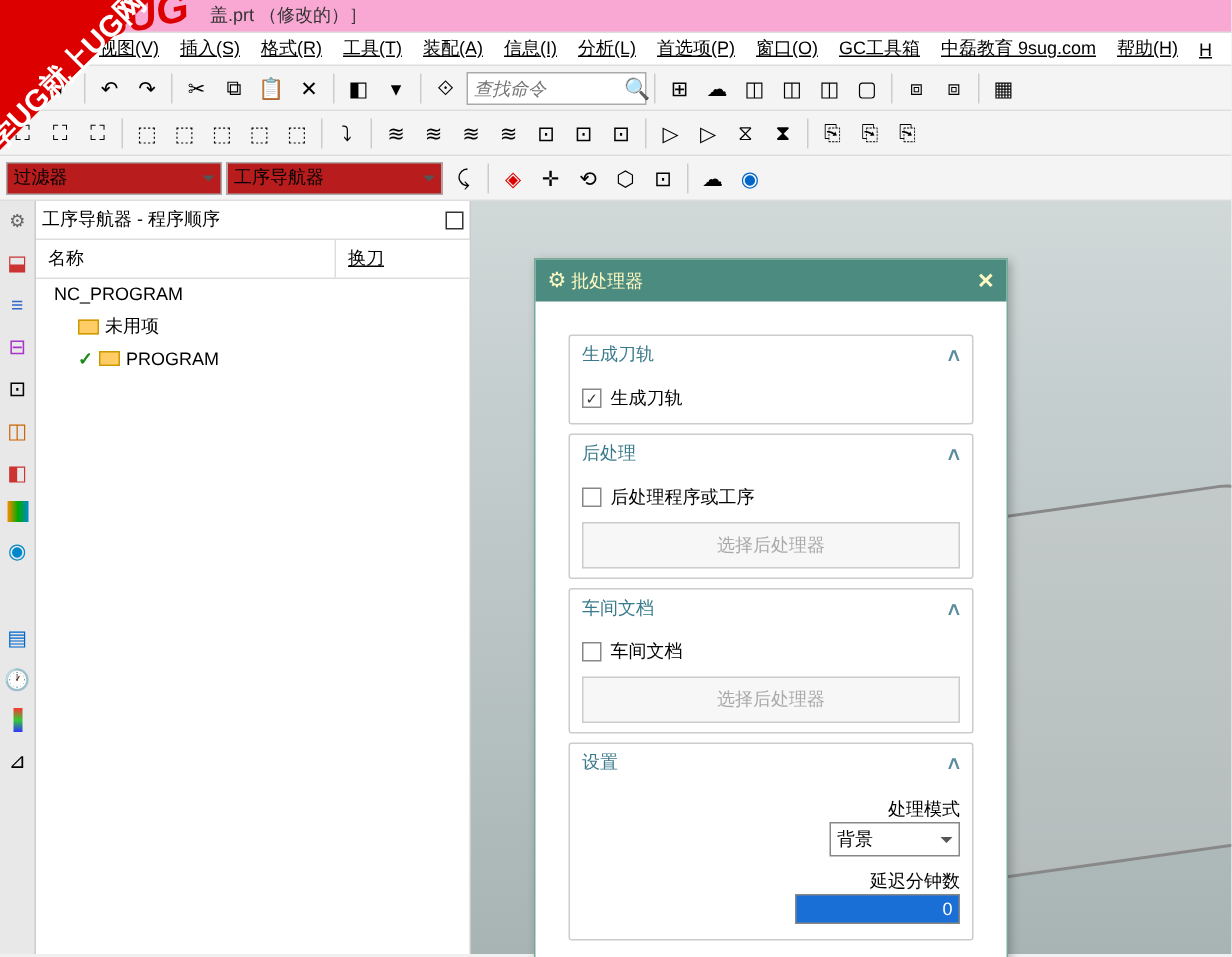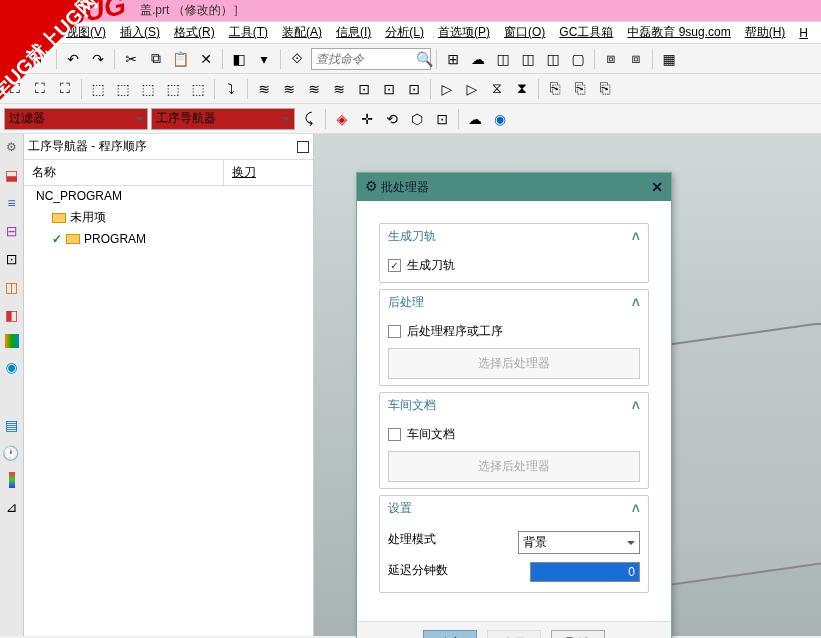--- a/index.html
+++ b/index.html
@@ -23,32 +23,32 @@
 .nav-table-header { display: flex; border-bottom: 1px solid #ddd; background: #fff; }
 .nav-col-name { width: 200px; padding: 4px 8px; border-right: 1px solid #ddd; }
 .nav-col-tool { flex: 1; padding: 4px 8px; text-decoration: underline; }
 .tree-item { padding: 3px 24px 3px 12px; display: flex; align-items: center; gap: 4px; }
 .tree-item.l2 { padding-left: 28px; }
 .check-icon { color: #1a8c1a; font-weight: bold; }
 .folder-icon { width: 14px; height: 10px; background: #fc6; border: 1px solid #c90; display: inline-block; }
 .viewport { flex: 1; background: linear-gradient(180deg, #d0d8d8, #a8b4b4); position: relative; overflow: hidden; }
 .model-silhouette { position: absolute; right: -40px; bottom: 60px; width: 260px; height: 240px; border: 2px solid #888; border-radius: 30px; background: rgba(200,200,200,0.28); transform: rotate(-8deg); }
 .dialog { position: absolute; left: 356px; top: 172px; width: 316px; background: #fff; border: 1px solid #7a9; box-shadow: 2px 2px 6px rgba(0,0,0,0.25); }
-.dialog-title { background: #4c8b7f; color: #0f172a; padding: 5px 8px; display: flex; justify-content: space-between; align-items: center; }
+.dialog-title { background: #4c8b7f; color: #fef9c3; padding: 5px 8px; display: flex; justify-content: space-between; align-items: center; }
 .dialog-close { font-size: 14px; font-weight: bold; cursor: pointer; }
 .dialog-body { padding: 22px; }
 .section { border: 1px solid #ccc; border-radius: 2px; margin-bottom: 6px; background: #fff; }
 .section-header { display: flex; justify-content: space-between; align-items: center; padding: 4px 8px; color: #3a7a8c; cursor: pointer; }
 .carat { color: #5a8c9c; font-weight: bold; font-size: 14px; }
 .section-body { padding: 6px 8px; }
 .chk-row { display: flex; align-items: center; gap: 6px; padding: 2px 0; }
 .chk { width: 13px; height: 13px; border: 1px solid #888; background: #fff; display: flex; align-items: center; justify-content: center; font-size: 10px; color: #333; }
 .disabled-btn { border: 1px solid #ccc; padding: 6px; text-align: center; color: #aaa; margin-top: 6px; background: #f7f7f7; }
-.setting-row { display: flex; justify-content: space-between; align-items: flex-start; padding: 4px 0; }
-.setting-dd { border: 1px solid #888; padding: 2px 4px; width: 122px; display: flex; justify-content: space-between; align-items: center; background: #fff; }
+.setting-row { display: flex; justify-content: space-between; align-items: flex-end; padding: 4px 0; flex-direction: column; }
+.setting-dd { border: 1px solid #888; padding: 2px 4px; width: 87px; display: flex; justify-content: space-between; align-items: center; background: #fff; }
 .setting-input { border: 1px solid #888; padding: 2px 4px; width: 110px; background: #1a6fd6; color: #fff; text-align: right; }
 .dialog-buttons { display: flex; justify-content: center; gap: 10px; padding: 8px; border-top: 1px solid #ddd; background: #f4f4f4; }
 .dlg-btn { border: 1px solid #aaa; padding: 4px 14px; background: #f0f0f0; cursor: pointer; }
 .dlg-btn.primary { background: #9bc5d8; border-color: #6a9cb2; }
 .dlg-btn.disabled { color: #aaa; border-color: #ddd; }
 .watermark { position: absolute; top: -10px; left: -10px; width: 200px; height: 140px; pointer-events: none; z-index: 99; }
 .watermark::before { content: ""; position: absolute; top: 0; left: 0; border-top: 120px solid #d00; border-right: 120px solid transparent; }
 .wm-text-big { position: absolute; top: 6px; left: 60px; color: #d00; font-size: 28px; font-weight: bold; font-style: italic; transform: rotate(-12deg);}
 .wm-text-band { position: absolute; top: 44px; left: -16px; color: #fff; font-size: 20px; font-weight: bold; transform: rotate(-45deg); white-space: nowrap; }
 .gear-icon::before { content: "⚙"; color: #666; }

